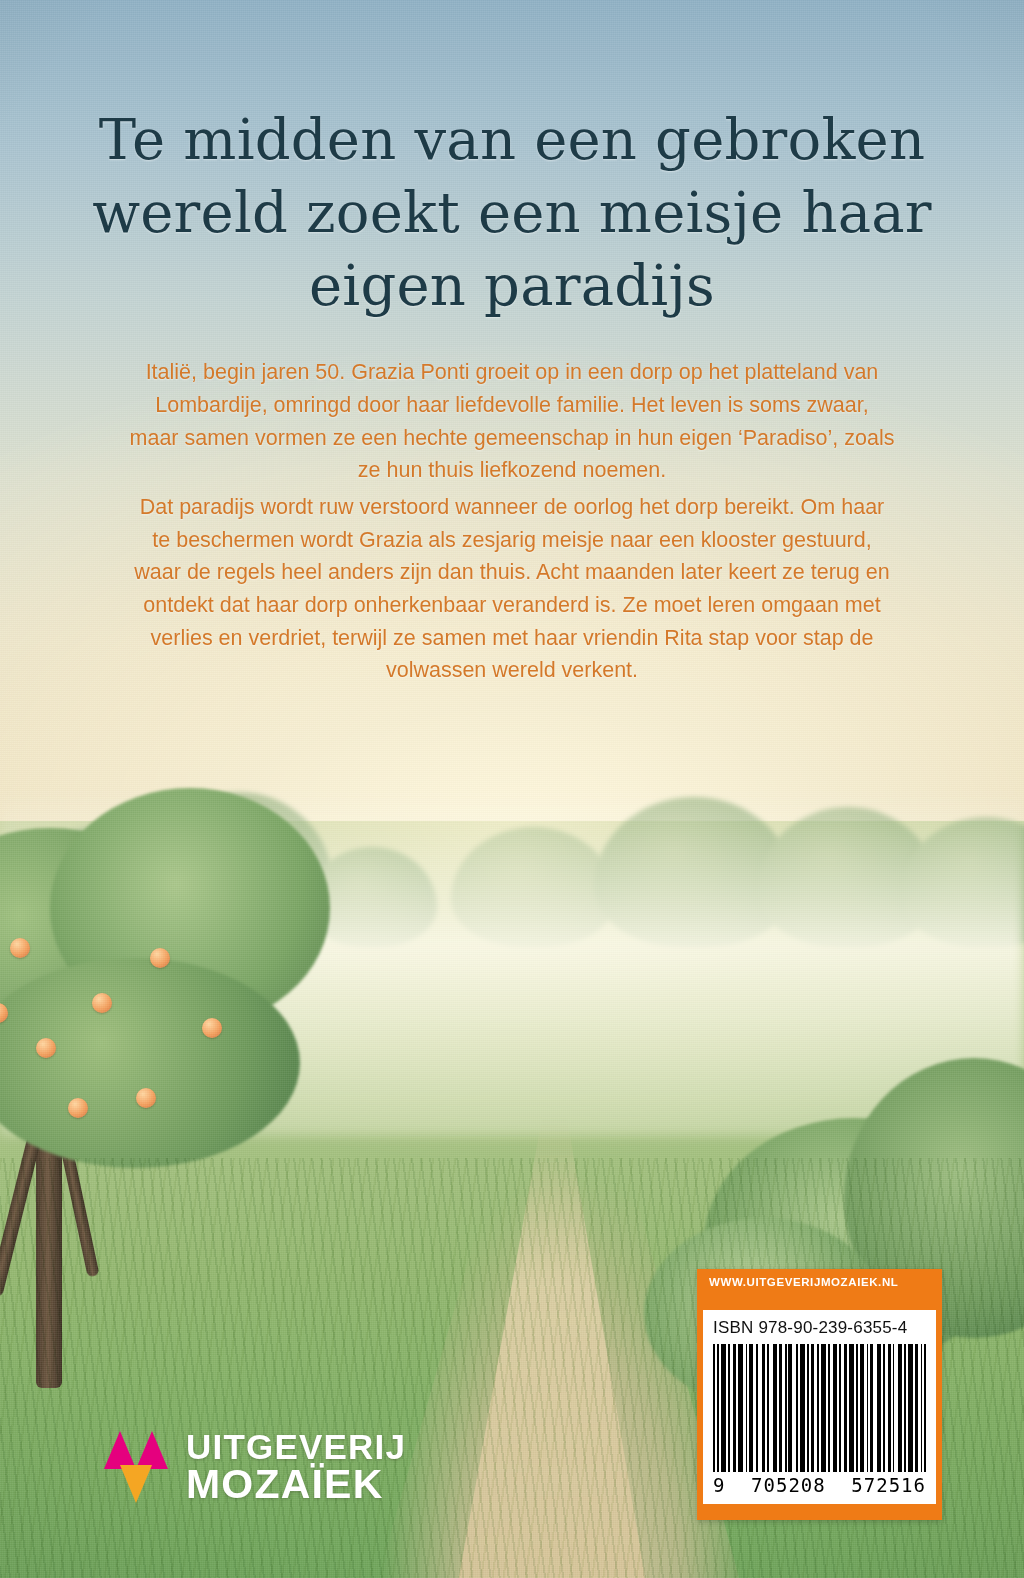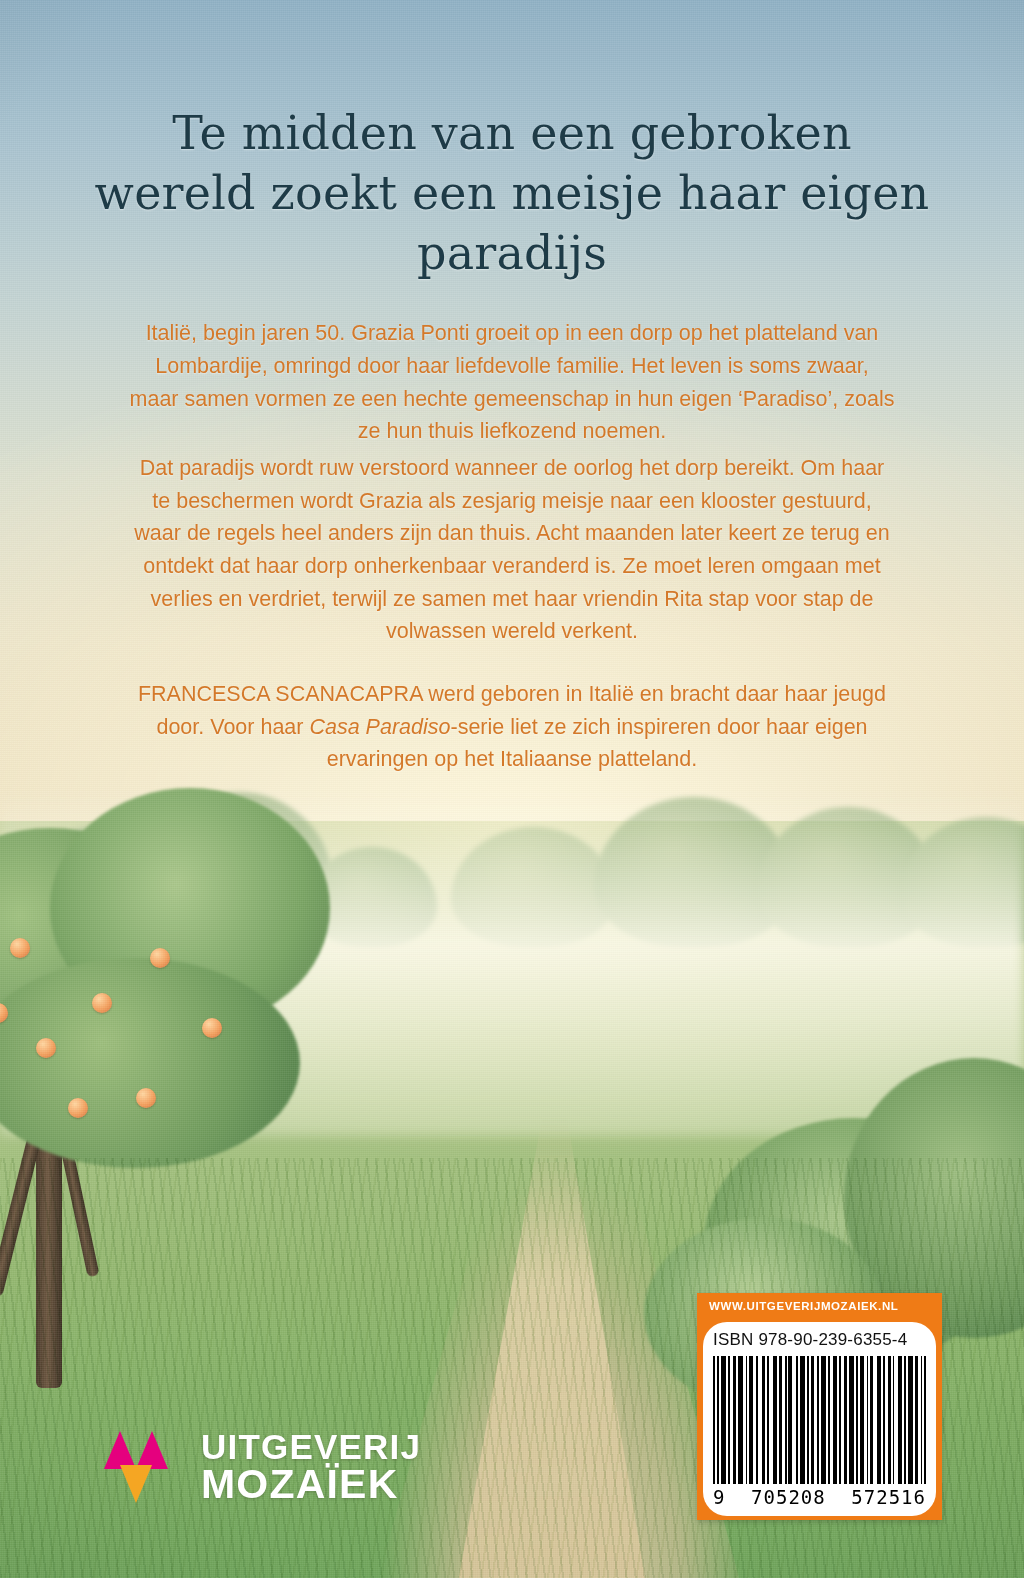--- a/index.html
+++ b/index.html
@@ -164,21 +164,21 @@
     position: absolute;
     inset: 0;
     padding: 0 86px;
     box-sizing: border-box;
   }
 
   .headline {
     margin: 0;
     padding-top: 104px;
     font-family: "DejaVu Serif", "Liberation Serif", serif;
-    font-size: 46px;
+    font-size: 56px;
     line-height: 1.30;
     font-weight: 400;
     text-align: center;
     color: #1e3b47;
     letter-spacing: 0.2px;
     text-shadow: 0 1px 2px rgba(255,255,255,0.45);
   }
 
   .blurb {
     margin: 34px auto 0;
@@ -202,21 +202,21 @@
     font-style: italic;
   }
 
   
   .publisher {
     position: absolute;
     left: 104px;
     bottom: 72px;
     display: flex;
     align-items: center;
-    gap: 33px;
+    gap: 18px;
   }
   .logo-mark {
     position: relative;
     width: 64px;
     height: 72px;
   }
   .logo-mark .m-left {
     position: absolute;
     left: 0; top: 0;
     width: 0; height: 0;
@@ -262,23 +262,22 @@
   }
   .bc-url {
     color: #ffffff;
     font-size: 11.5px;
     letter-spacing: 0.6px;
     padding: 7px 0 6px 12px;
     font-weight: bold;
   }
   .bc-white {
     background: #ffffff;
-    margin: 4px 6px;
+    margin: 16px 6px;
     padding: 8px 10px 6px;
-    border-radius: 24px;
   }
   .bc-isbn {
     color: #111;
     font-size: 17px;
     letter-spacing: 0.2px;
     margin-bottom: 6px;
   }
   .bars {
     height: 128px;
     display: flex;
@@ -358,23 +357,20 @@
   <div class="vignette"></div>
   <div class="grain"></div>
 
   <div class="content">
 
     <h1 class="headline">Te midden van een gebroken wereld zoekt een meisje haar eigen paradijs</h1>
 
     <div class="blurb">
       <p>Italië, begin jaren 50. Grazia Ponti groeit op in een dorp op het platteland van Lombardije, omringd door haar liefdevolle familie. Het leven is soms zwaar, maar samen vormen ze een hechte gemeenschap in hun eigen ‘Paradiso’, zoals ze hun thuis liefkozend noemen.</p>
       <p>Dat paradijs wordt ruw verstoord wanneer de oorlog het dorp bereikt. Om haar te beschermen wordt Grazia als zesjarig meisje naar een klooster gestuurd, waar de regels heel anders zijn dan thuis. Acht maanden later keert ze terug en ontdekt dat haar dorp onherkenbaar veranderd is. Ze moet leren omgaan met verlies en verdriet, terwijl ze samen met haar vriendin Rita stap voor stap de volwassen wereld verkent.</p>
-      <p class="bio">
-        <span>FRANCESCA SCANACAPRA werd geboren in Italië en bracht daar haar jeugd door. Voor haar </span><em>Casa Paradiso</em><span>-serie liet ze zich inspireren door haar eigen ervaringen op het Italiaanse platteland.</span>
-      </p>
     </div>
 
   </div>
 
   <div class="publisher">
     <div class="logo-mark">
       <span class="m-left"></span>
       <span class="m-right"></span>
       <span class="m-bot"></span>
     </div>

